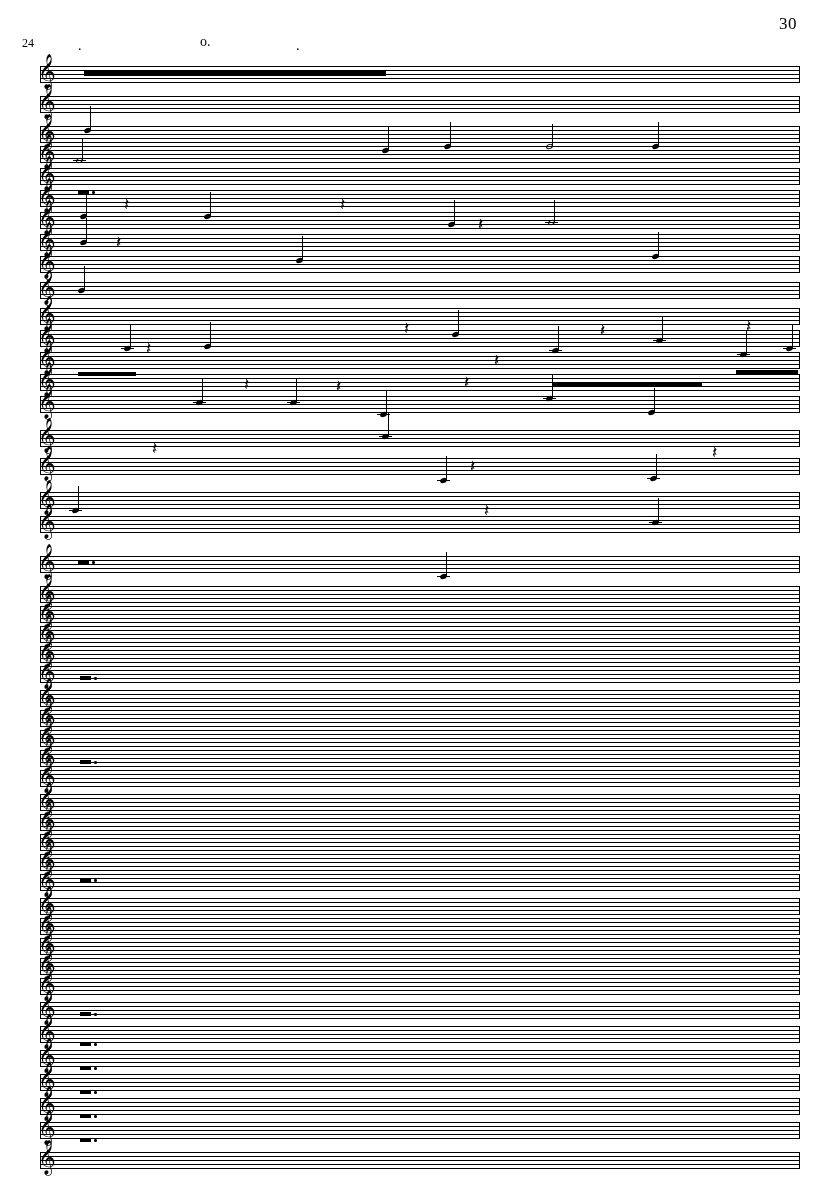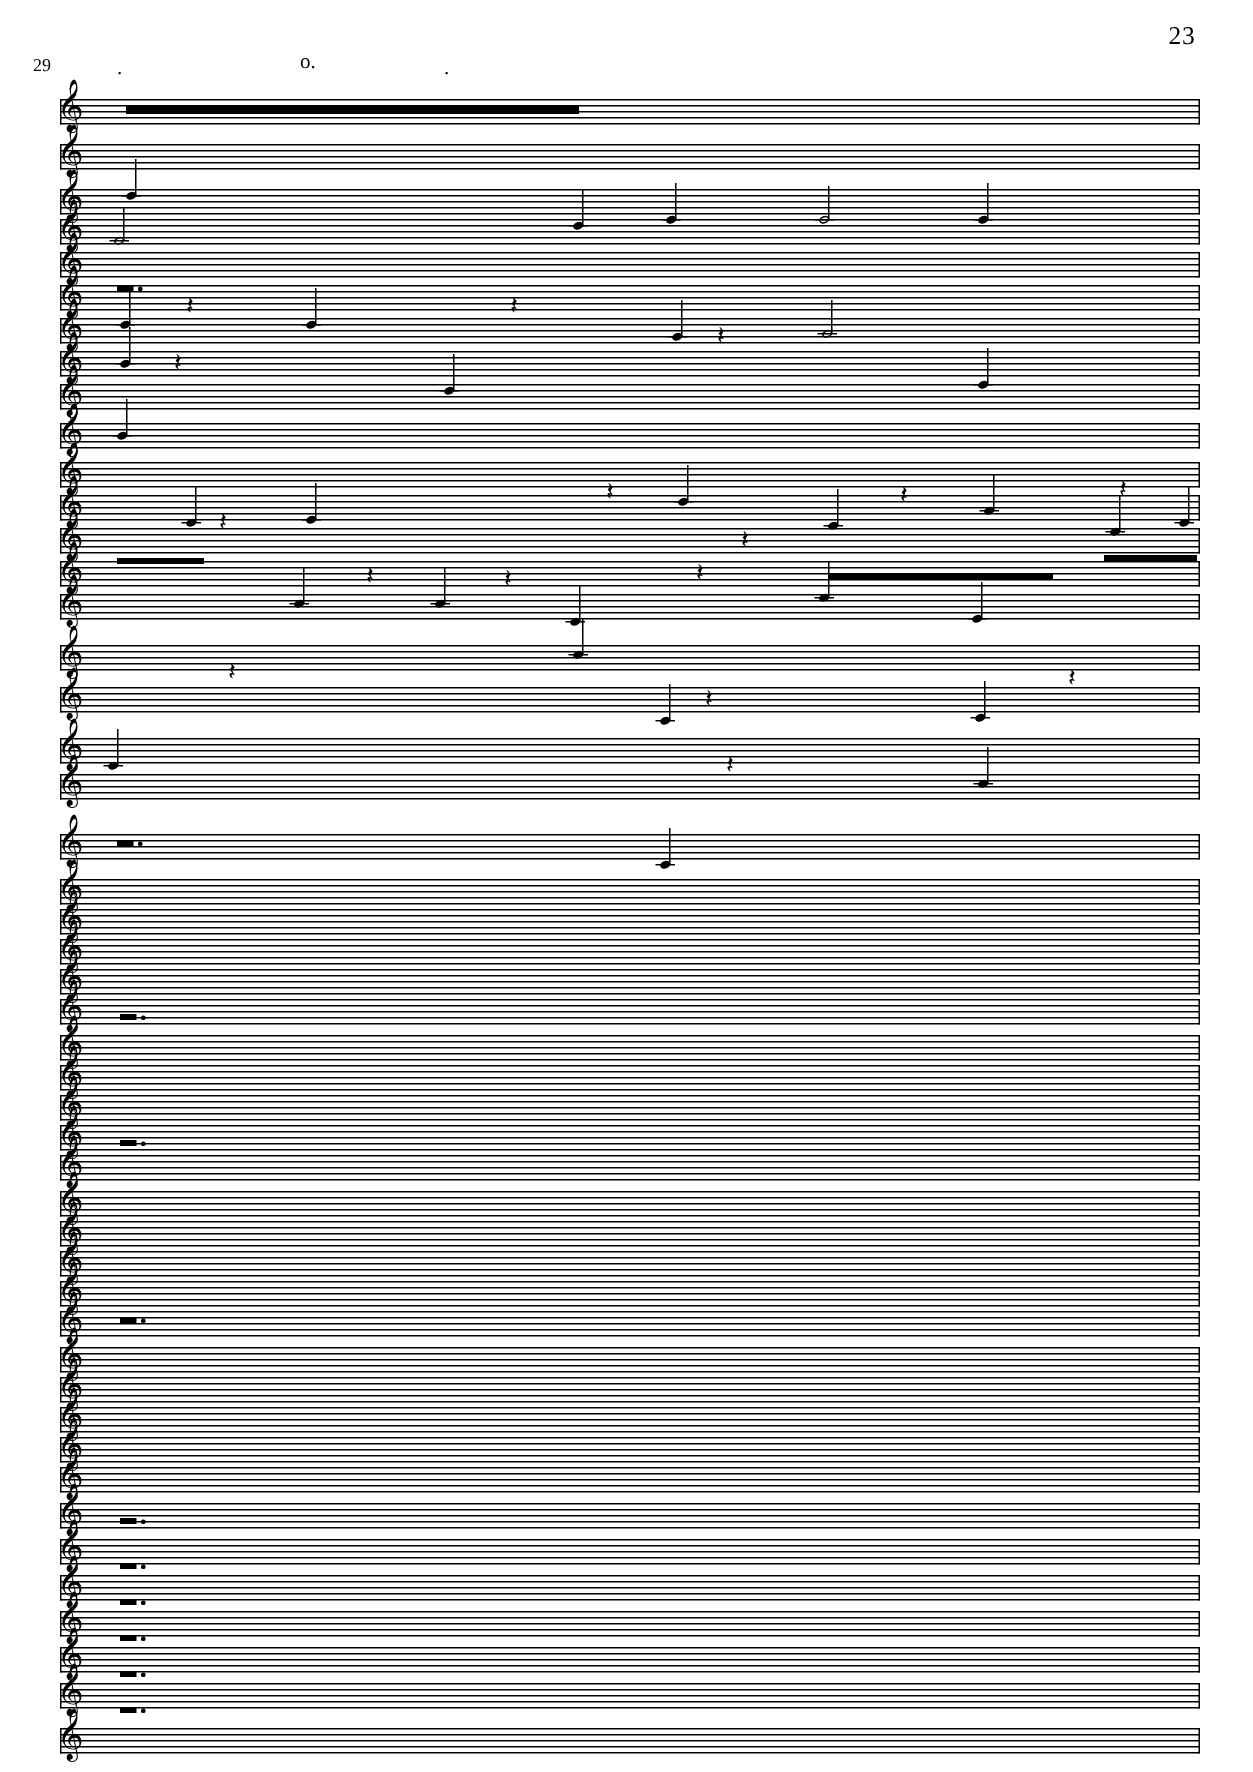--- a/index.html
+++ b/index.html
@@ -141,22 +141,22 @@
     font-family: "DejaVu Sans", sans-serif;
     font-size: 17px;
     line-height: 17px;
   }
 </style>
 </head>
 <body>
 
 <div id="page">
 
-  <div class="page-number">23</div>
-  <div class="measure-number">29</div>
+  <div class="page-number">30</div>
+  <div class="measure-number">24</div>
 
   <div id="tempo-marks">
       <div class="tempo-mark" style="left: 200px; top: 34px;">o.</div>
       <div class="tempo-mark" style="left: 78px; top: 38px;">.</div>
       <div class="tempo-mark" style="left: 296px; top: 38px;">.</div>
     </div>
   <div id="staff-layer">
       <div class="staff" style="left: 40px; top: 66px; width: 760px;">
         <div class="lines">
           <i></i>

